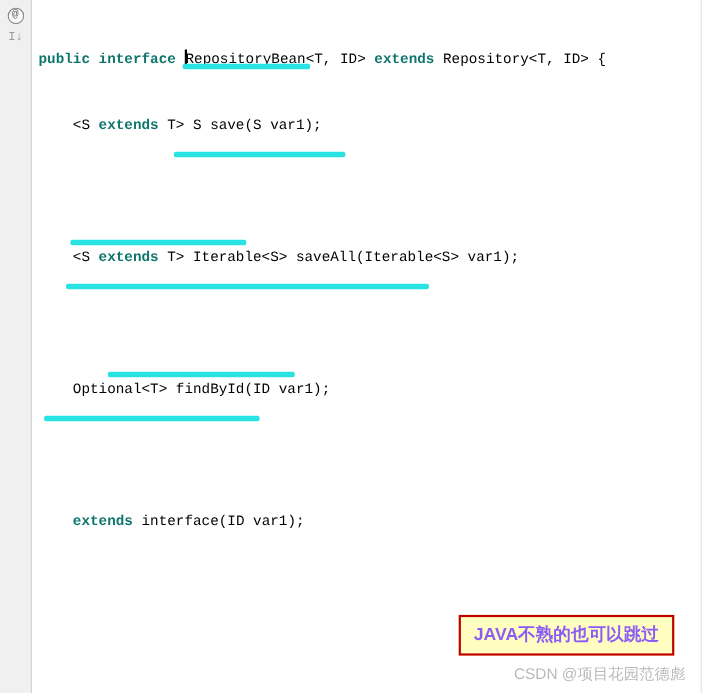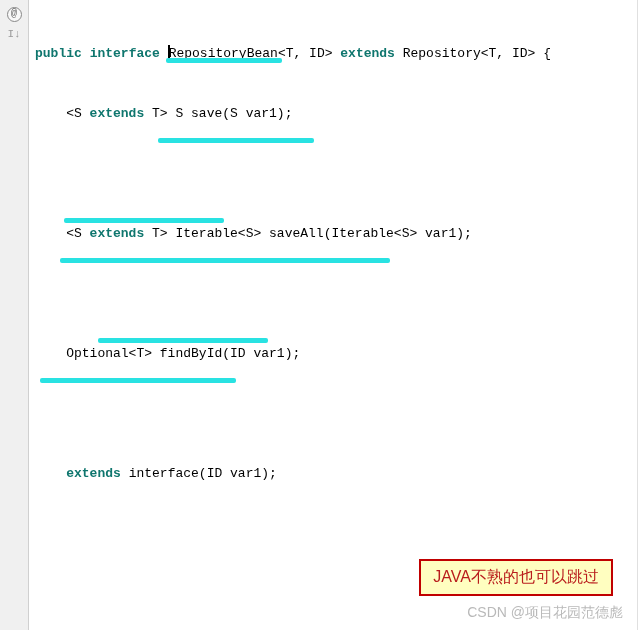--- a/index.html
+++ b/index.html
@@ -60,22 +60,22 @@
   }
   .callout {
     position: absolute;
     right: 30px;
     bottom: 34px;
     background: #fffec0;
     border: 2px solid #c00000;
     padding: 6px 12px;
     font-family: "SimSun", sans-serif;
     font-size: 16px;
-    font-weight: normal;
-    color: #b91c1c;
+    font-weight: bold;
+    color: #8b5cf6;
     z-index: 10;
   }
   .watermark {
     position: absolute;
     right: 20px;
     bottom: 8px;
     color: rgba(128,128,128,0.55);
     font-family: sans-serif;
     font-size: 14px;
     z-index: 5;

